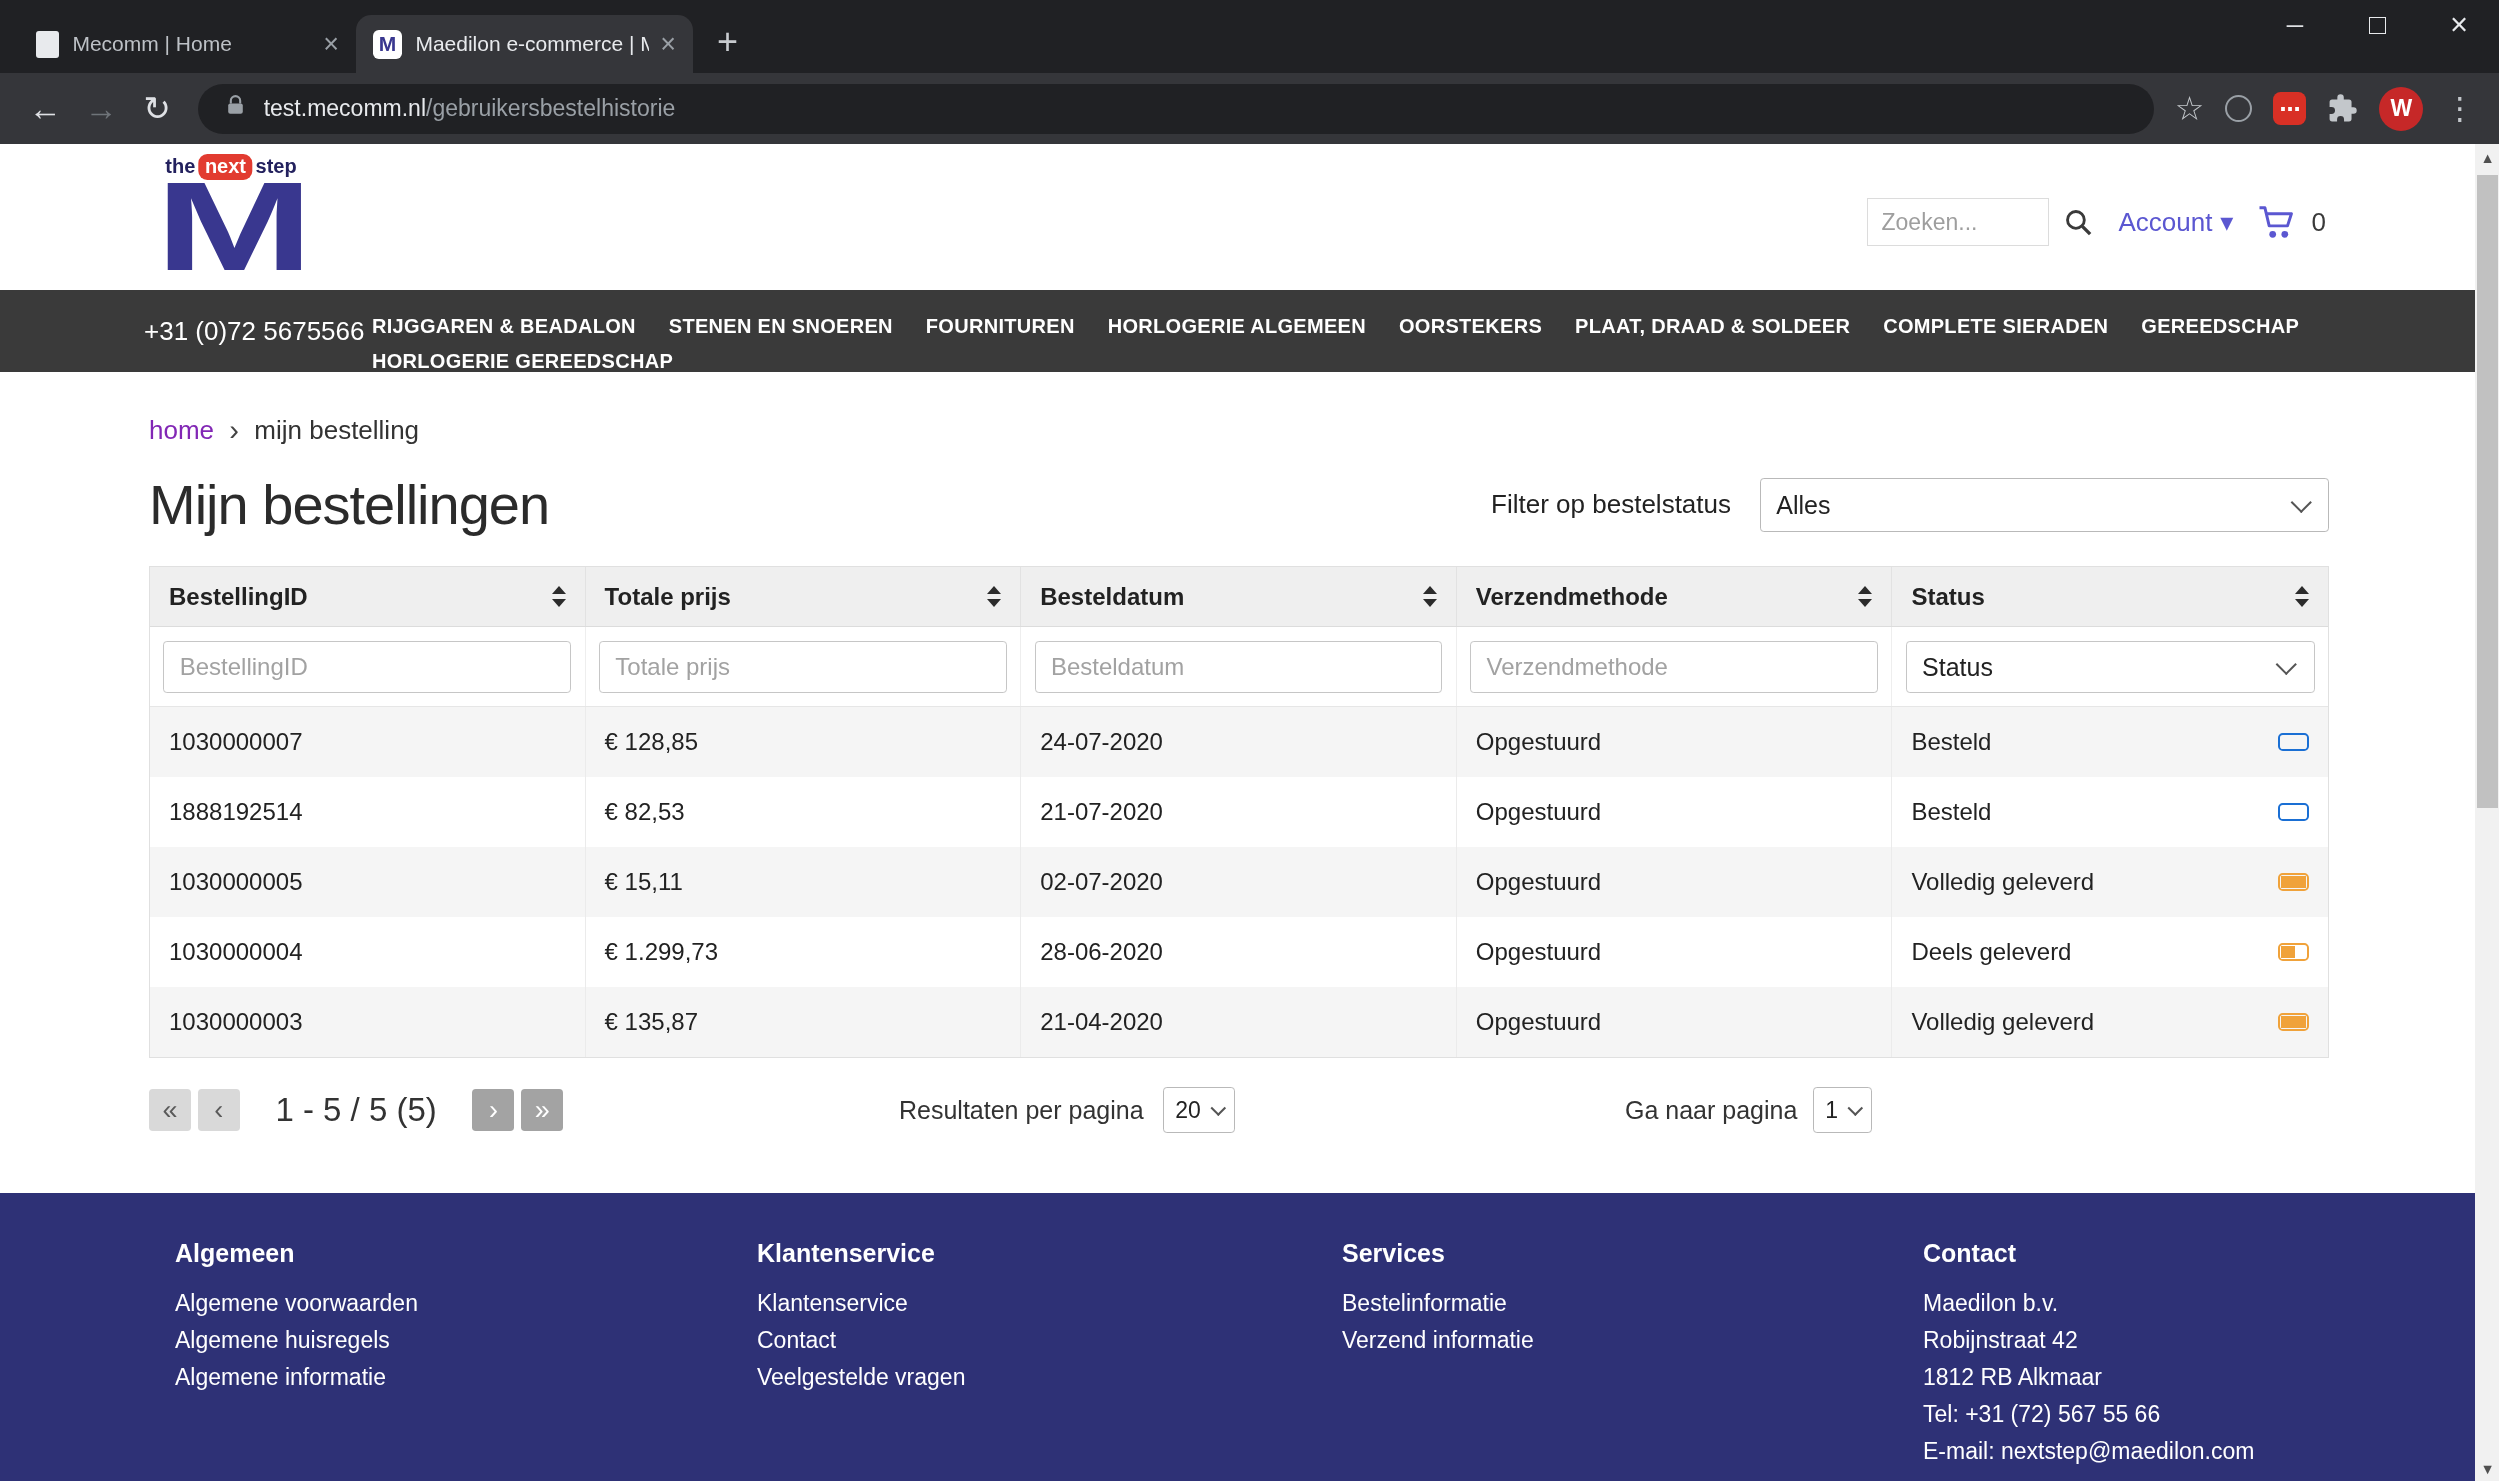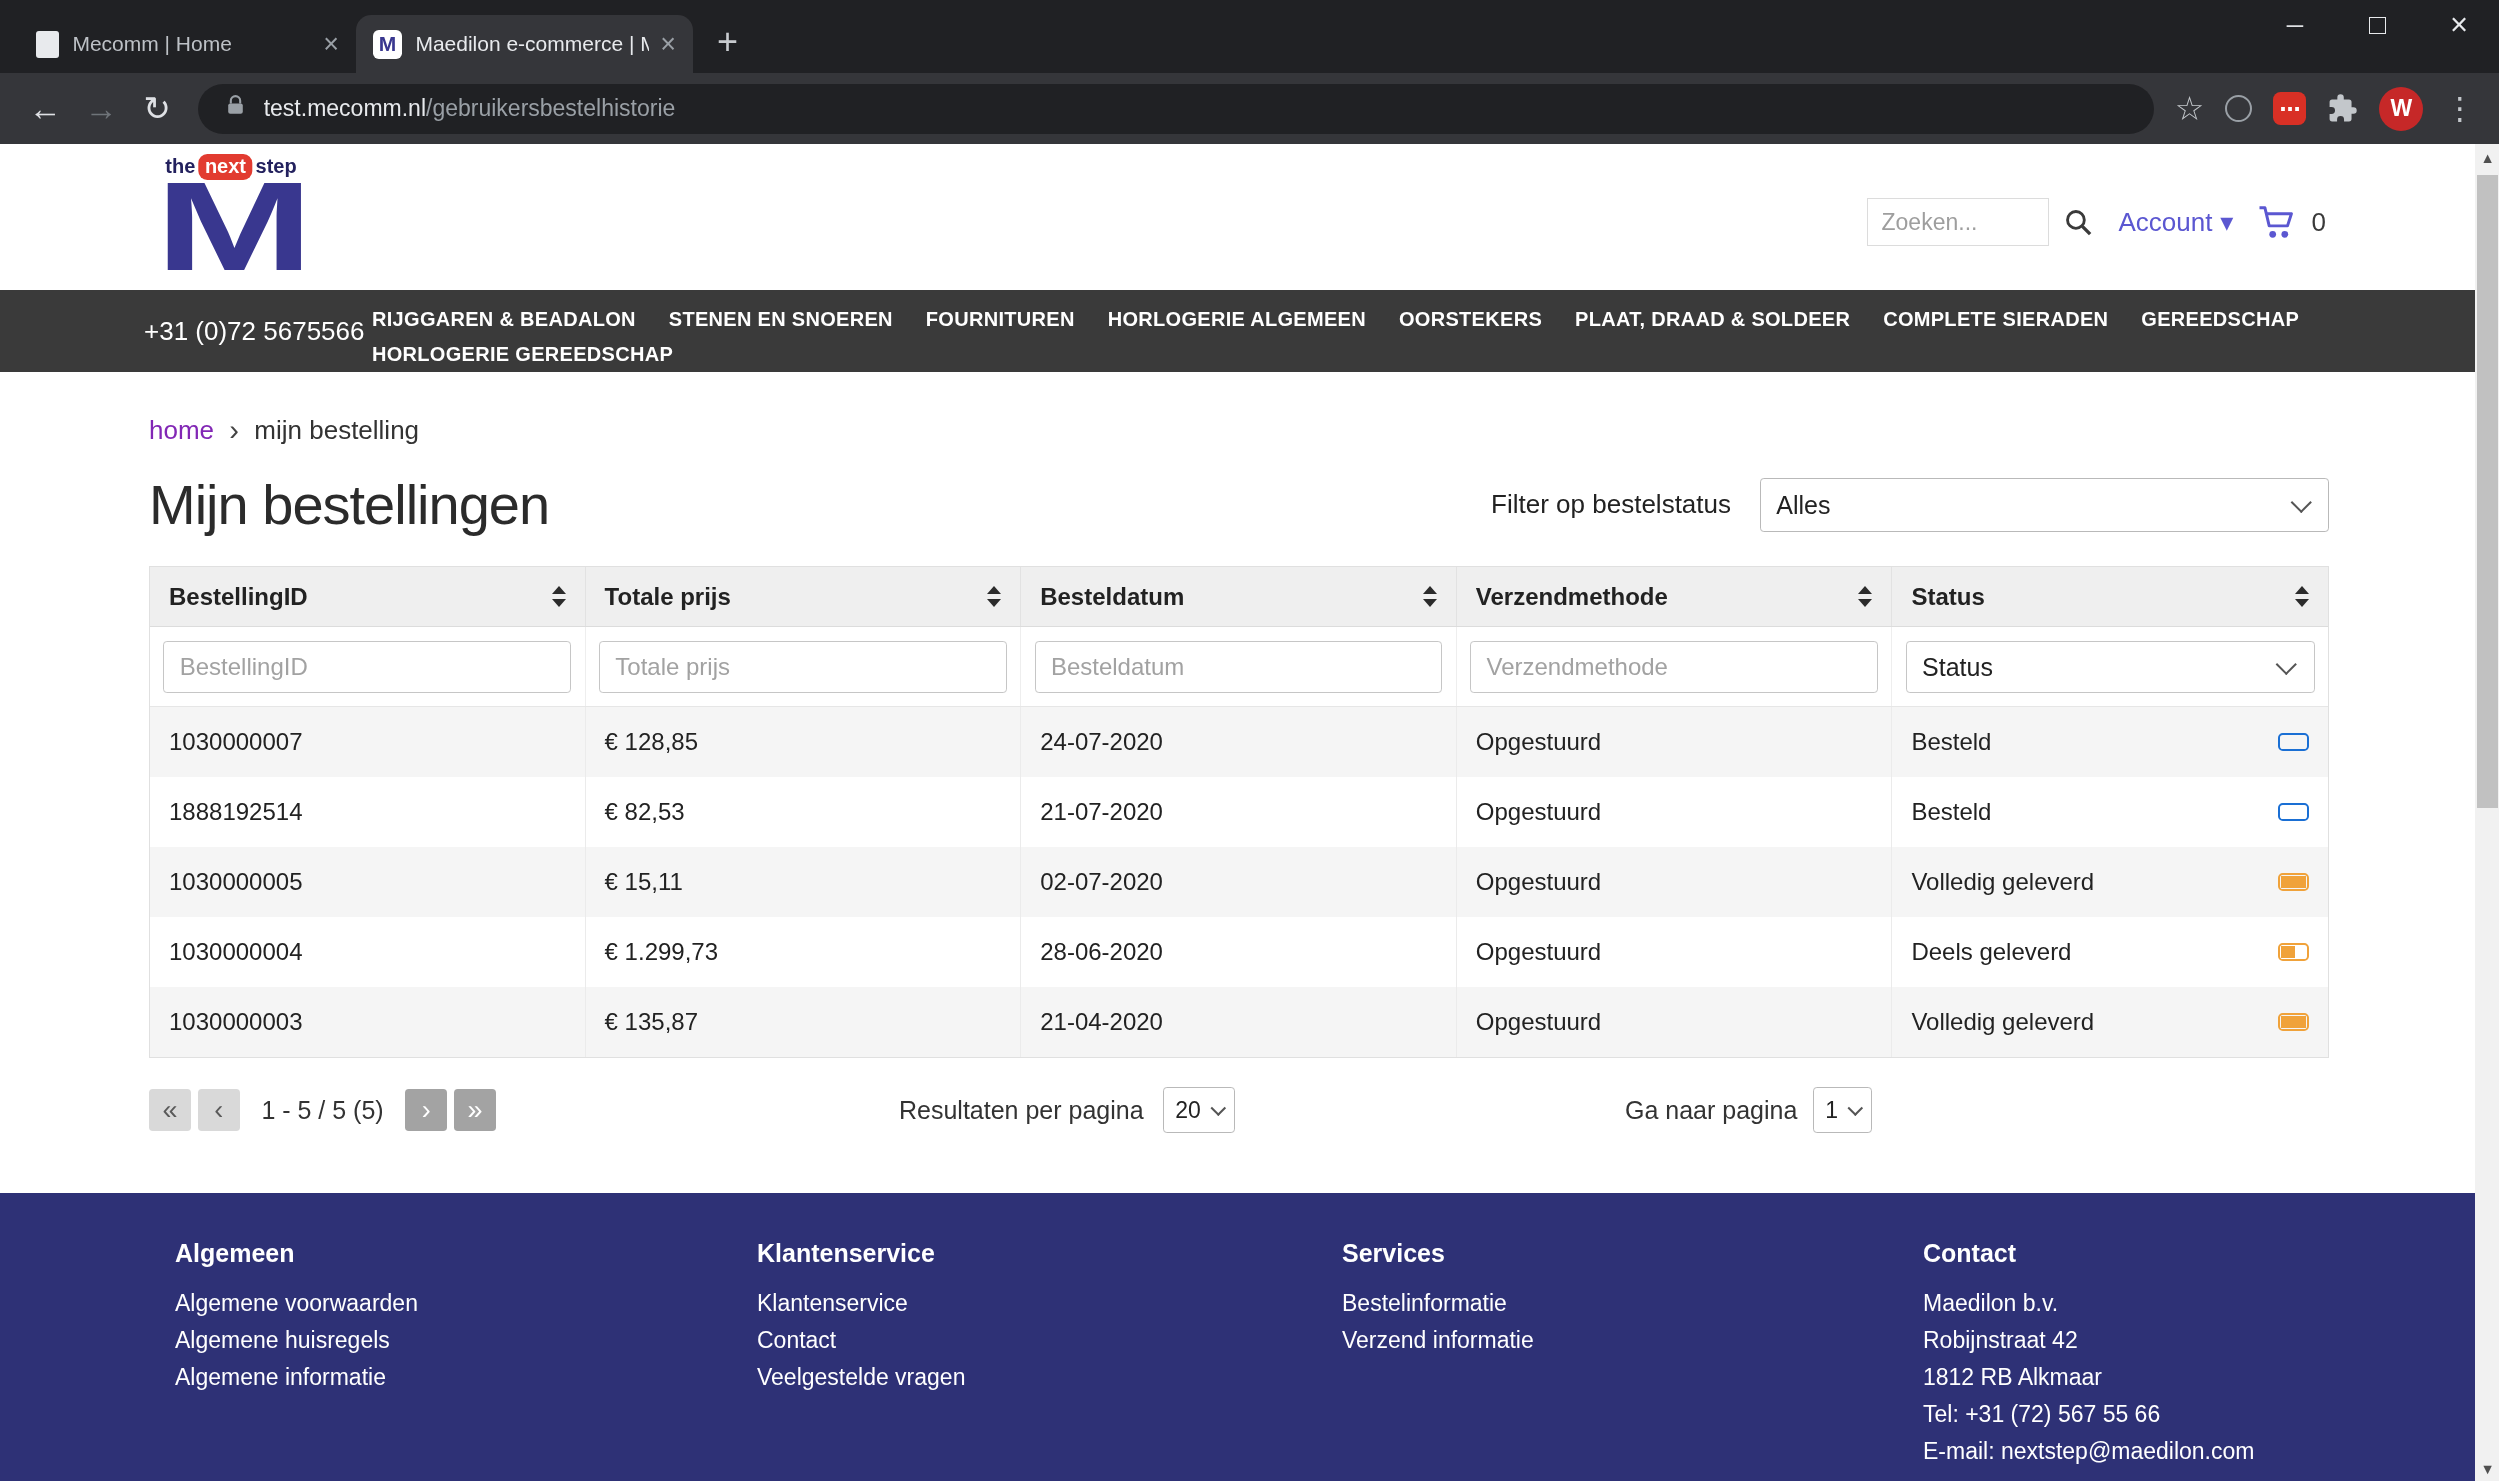--- a/index.html
+++ b/index.html
@@ -52,21 +52,21 @@
   .search-ico { margin-left: 13.4px; display: flex; }
   .account { color: var(--account_purple, #5b57d1); font-size: 26px; display: flex; align-items: center; gap: 7.7px; }
   .cart { display: flex; align-items: center; gap: 15.3px; }
   .cart-count { font-size: 26px; color: #3a3a3a; }
   .pending-btn { position: absolute; top: 217px; right: 174px; height: 52px; background: var(--accent_blue, #4285f4); border: none; color: #fff; font-size: 24px; border-radius: 6.7px; display: flex; align-items: center; gap: 15.3px; padding: 0 17px; font-family: inherit; }
   .pending-badge { background: #fff; color: #333; border-radius: 5.8px; padding: 2.9px 9.6px; font-size: 22px; font-weight: bold; }
 
   
   .mainnav { height: 82px; background: var(--nav_dark, #3a3a3a); position: relative; flex: 0 0 auto; }
   .nav-phone { position: absolute; left: 144px; top: 50%; transform: translateY(-50%); color: #fff; font-size: 26px; }
-  .nav-menu { position: absolute; left: 372px; top: 12px; }
+  .nav-menu { position: absolute; left: 372px; top: 19px; }
   .nav-row { display: flex; gap: 33px; height: 35px; align-items: center; }
   .nav-item { color: #fff; font-size: 20px; font-weight: bold; letter-spacing: 0.3px; white-space: nowrap; }
 
   
   .content { flex: 1; background: #fff; padding: 0 171px 0 149px; position: relative; }
   .breadcrumb { margin-top: 42px; font-size: 26px; display: flex; align-items: center; }
   .bc-home { color: var(--link_purple, #8227b5); }
   .bc-sep { color: #444; margin: 0 15.3px; font-size: 29px; }
   .bc-current { color: #333; }
   .title-row { margin-top: 25px; display: flex; align-items: center; }
@@ -101,21 +101,21 @@
   .stbar::before { content: ""; position: absolute; inset: 1px; background: var(--status_orange, #f0a23a); }
   .stbar[data-status="besteld"] { border-color: var(--status_blue, #1a6fd4); }
   .stbar[data-status="besteld"]::before { background: transparent; }
   .stbar[data-status="deels"]::before { right: 45%; }
 
   .pagerow { position: relative; margin-top: 27px; height: 50px; }
   .pager { position: absolute; left: 0; top: 0; display: flex; align-items: center; gap: 6.7px; height: 50px; }
   .pbtn { width: 42px; height: 42px; display: flex; align-items: center; justify-content: center; font-size: 27px; border-radius: 3.8px; border: none; font-family: inherit; }
   .pbtn.off { background: #d9d9d9; color: #5a5a5a; }
   .pbtn.on { background: #a3a3a3; color: #fff; }
-  .pinfo { font-size: 25px; color: #333; margin: 0 15px; }
+  .pinfo { font-size: 33px; color: #333; margin: 0 29px; }
   .pg-center { position: absolute; left: 750px; top: 0; display: flex; align-items: center; gap: 19px; height: 50px; }
   .pg-right { position: absolute; left: 1476px; top: 0; display: flex; align-items: center; gap: 15.3px; height: 50px; }
   .pg-label { font-size: 25px; color: #333; }
 
   
   .footer { height: 289px; background: var(--footer_navy, #2e3176); position: relative; flex: 0 0 auto; color: #fff; }
   .fcol { position: absolute; top: 46px; }
   .fcol-1 { left: 175px; } .fcol-2 { left: 757px; } .fcol-3 { left: 1342px; } .fcol-4 { left: 1923px; }
   .fcol-title { font-size: 25px; font-weight: bold; margin-bottom: 17px; }
   .flink, .fline { font-size: 23px; line-height: 37px; color: #fff; }

